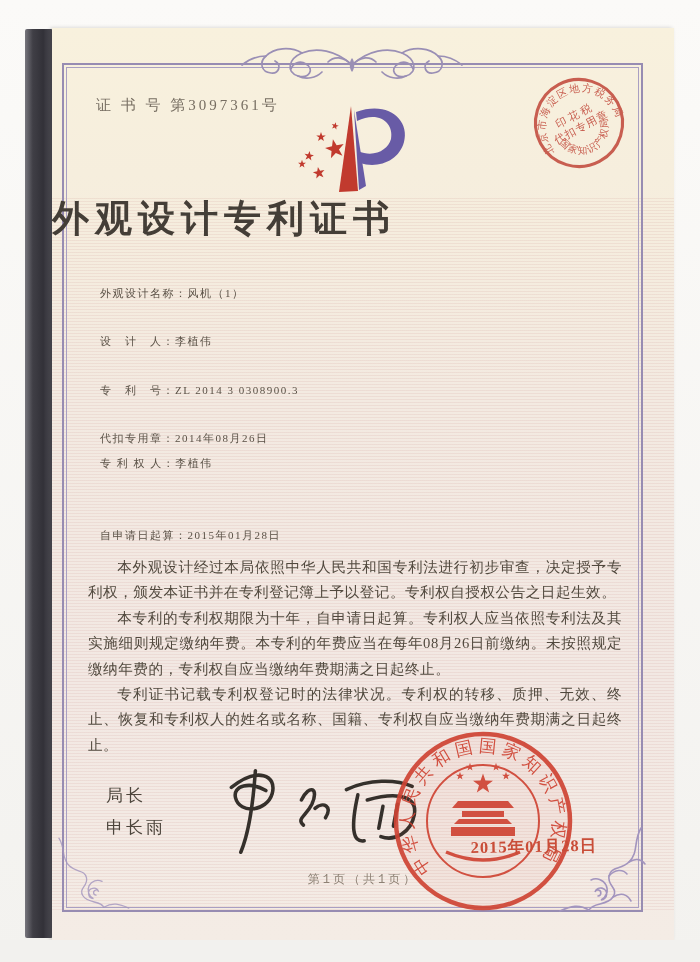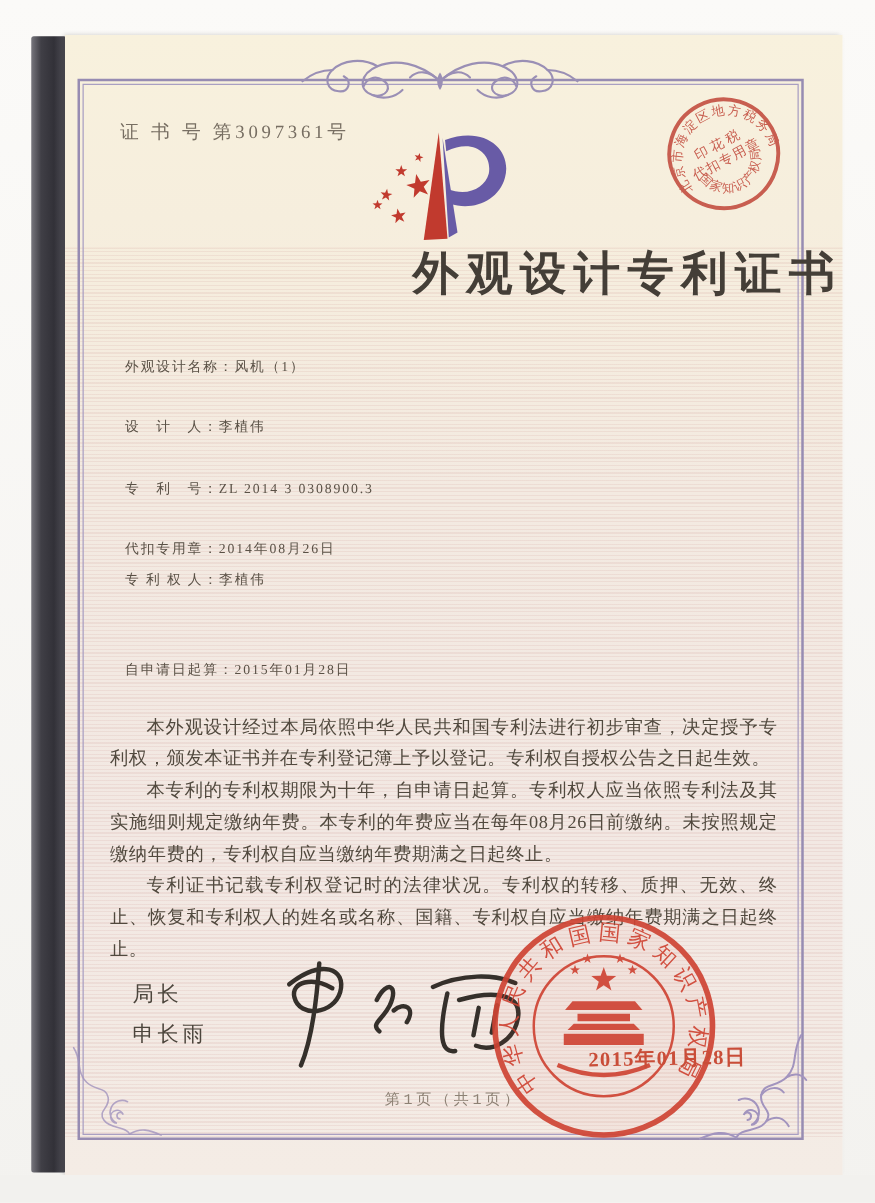--- a/index.html
+++ b/index.html
@@ -30,34 +30,34 @@
 
   .ornament-top { position:absolute; left:188px; top:16px; width:224px; height:42px; }
   .flourish-br { position:absolute; left:502px; top:798px; width:95px; height:95px; }
   .flourish-bl { position:absolute; left:0px; top:802px; width:82px; height:88px; transform:scaleX(-1); }
 
   .cert-no { position:absolute; left:44px; top:68px; font-size:15px; letter-spacing:3px;
              color:#776e62; }
 
   .logo { position:absolute; left:242px; top:72px; width:136px; height:100px; }
 
-  .title { position:absolute; left:0; top:166px; width:100%; text-align:right;
+  .title { position:absolute; left:0; top:166px; width:100%; text-align:left;
            font-size:37px; font-weight:600; letter-spacing:6px; color:#443e37; }
 
   .fields { position:absolute; left:48px; top:0; }
   .field-row { position:absolute; left:0; width:520px; font-size:11px; color:#5a5146;
                letter-spacing:1.5px; white-space:nowrap; }
   .field-row:nth-of-type(1){ top:258px; }
   .field-row:nth-of-type(2){ top:306px; }
   .field-row:nth-of-type(3){ top:355px; }
   .field-row:nth-of-type(4){ top:403px; }
   .field-row:nth-of-type(5){ top:428px; }
   .field-row:nth-of-type(6){ top:500px; }
 
-  .body-text { position:absolute; left:36px; top:527px; width:534px;margin-top:15px; }
+  .body-text { position:absolute; left:36px; top:527px; width:534px; }
   .body-text p { font-size:14.6px; line-height:25.4px; color:#51493e; text-align:justify;
                  text-indent:2em; letter-spacing:0.5px; }
 
   .director { position:absolute; left:54px; top:752px; font-size:17px; color:#4c453c;
               letter-spacing:3px; line-height:32px; }
 
   .signature { position:absolute; left:148px; top:726px; width:230px; height:115px; }
 
   .seal { position:absolute; left:336px; top:698px; width:190px; height:190px; opacity:0.92; }
   .seal-date { position:absolute; left:352px; top:808px; width:260px; text-align:center;

